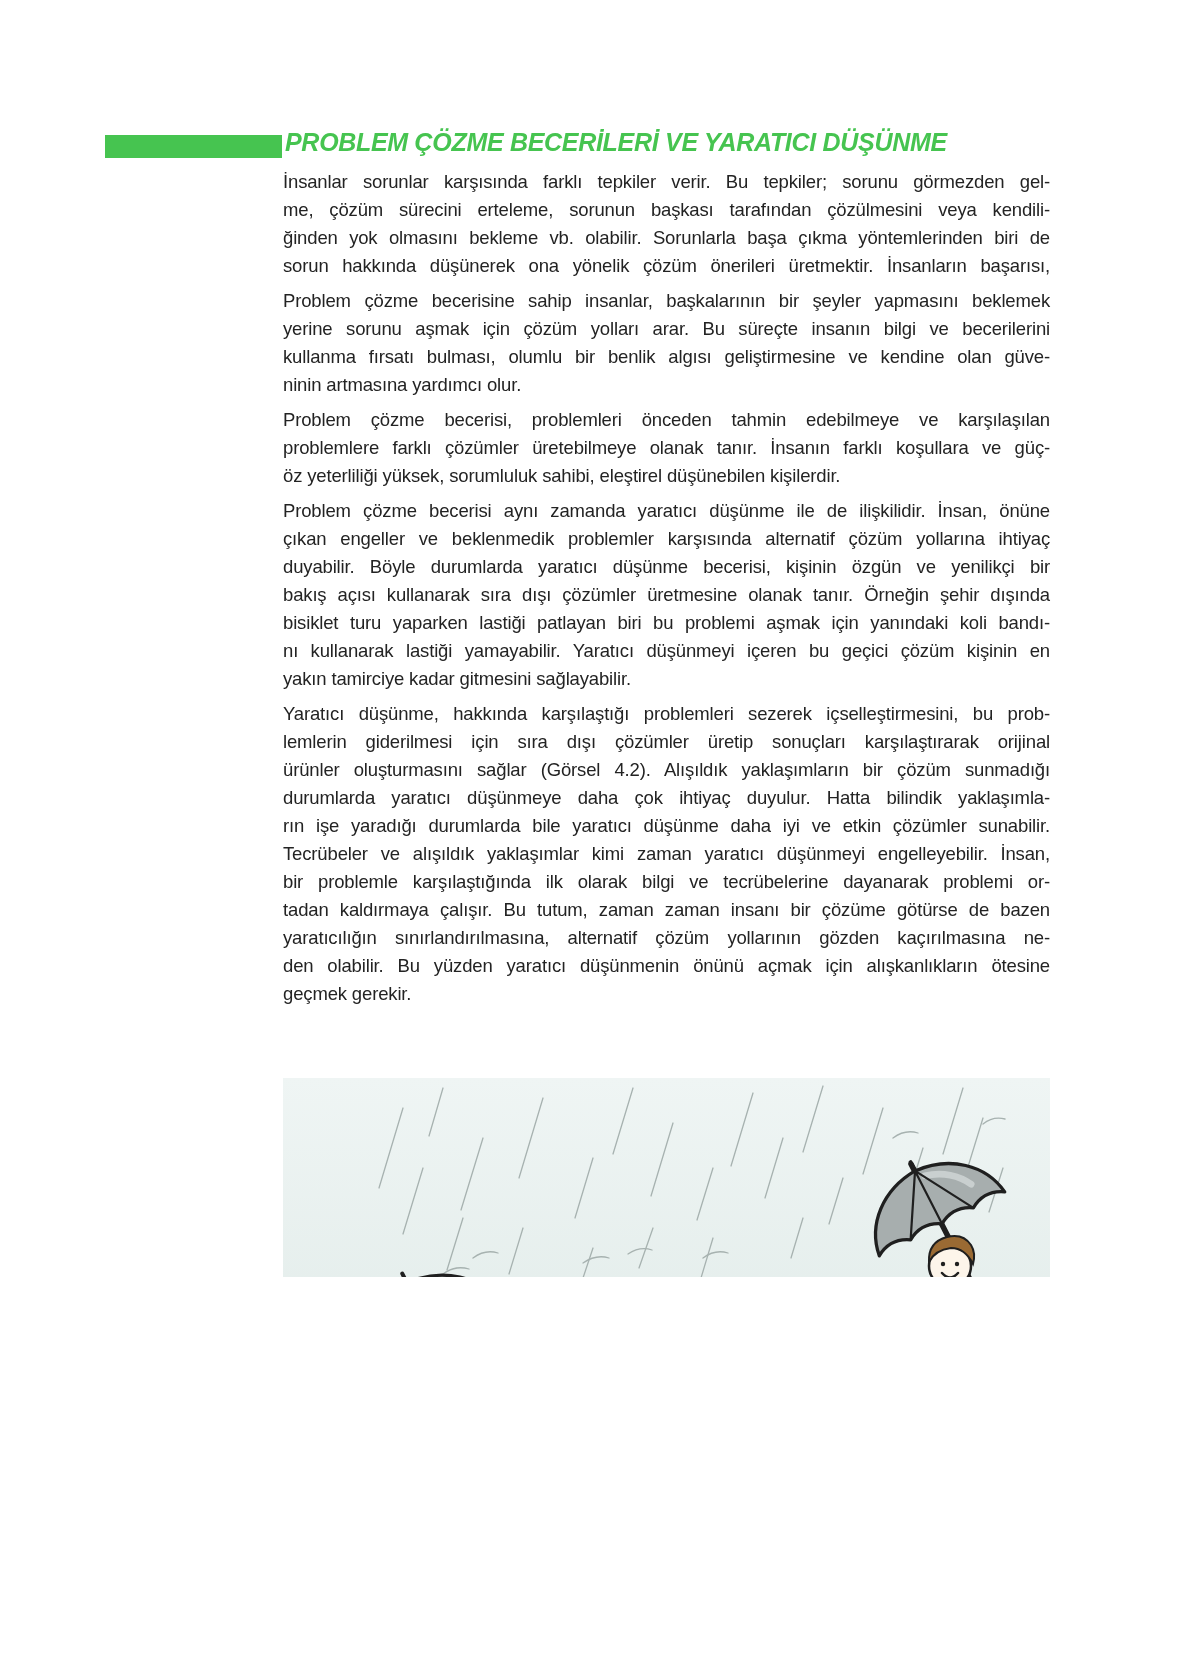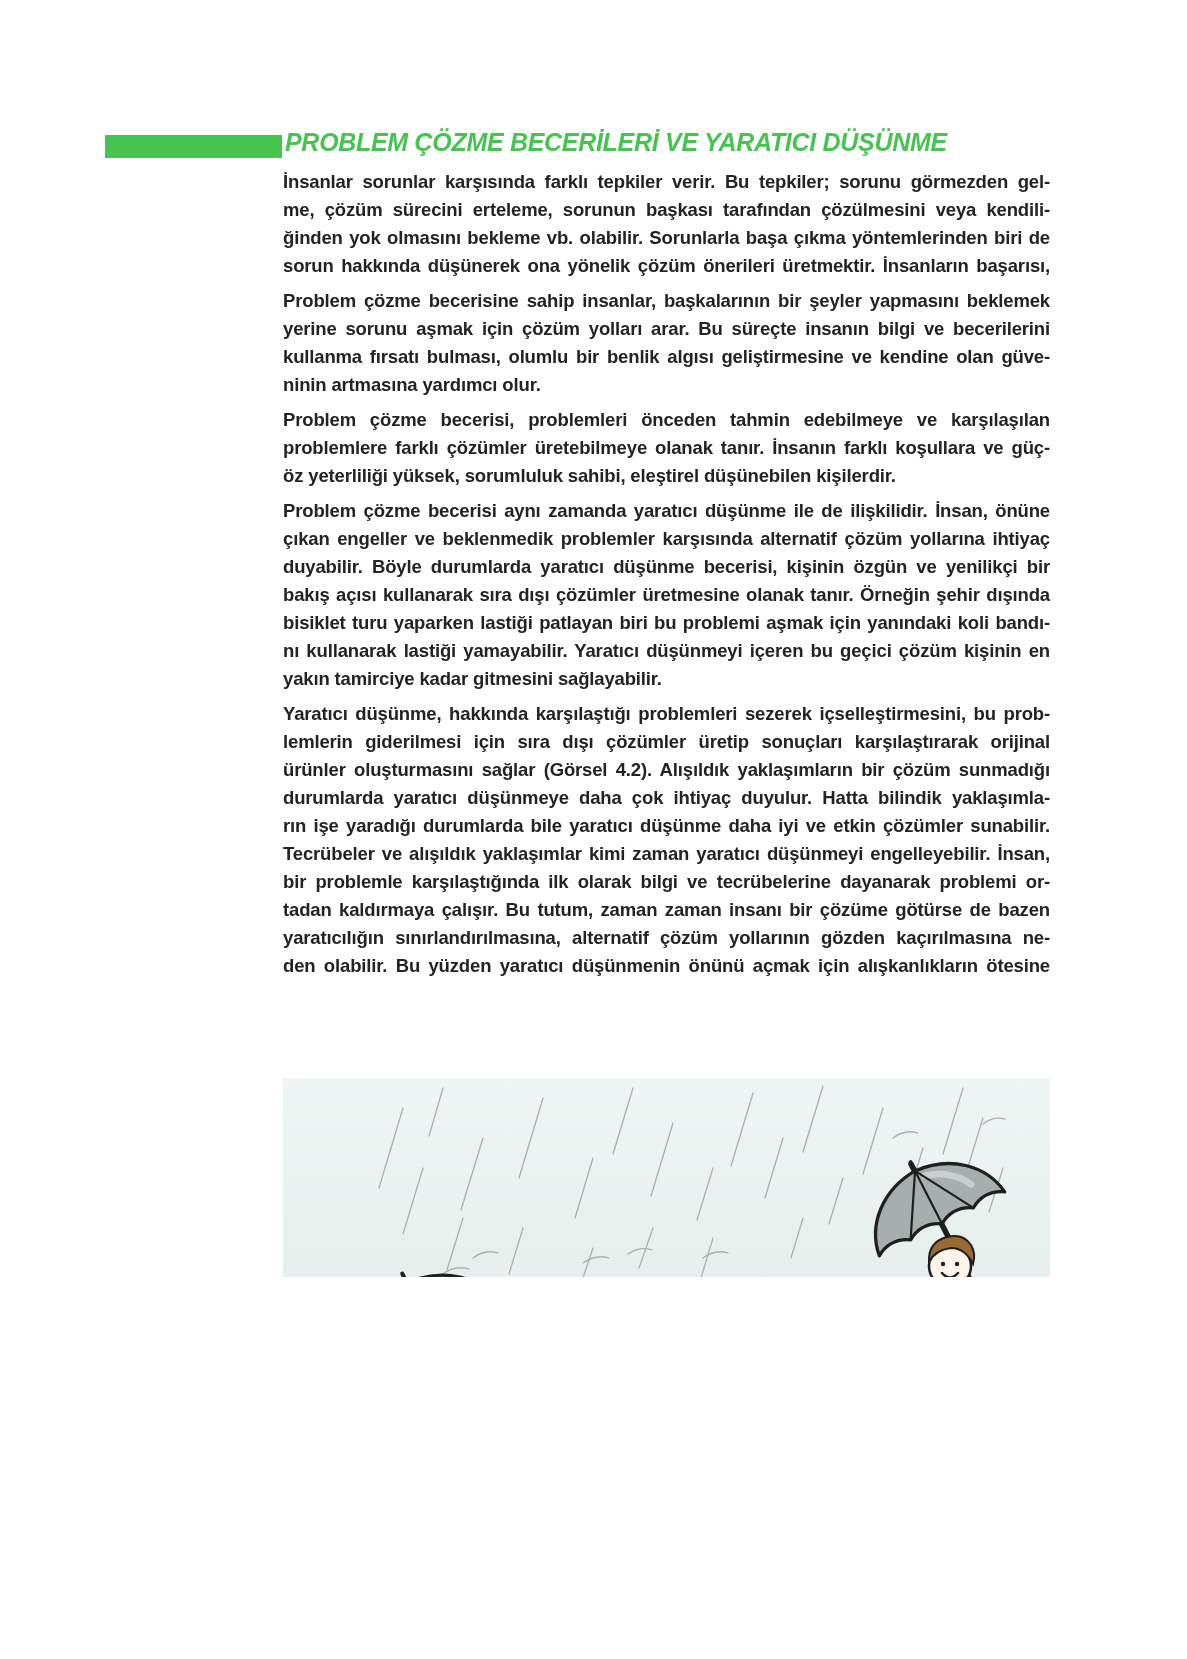--- a/index.html
+++ b/index.html
@@ -20,21 +20,21 @@
     letter-spacing:-0.3px; color:#46c450; white-space:nowrap;
   }
   .body-text {
     position:absolute; left:283px; top:168px; width:767px;
     font-size:18.5px; line-height:28px; letter-spacing:-0.15px;
     color:#232323;
   }
   .para { margin-bottom:7px; }
   .tline {
     text-align:justify; text-align-last:justify; text-justify:inter-word;
-    white-space:normal; height:28px; overflow:visible;font-weight:bold;
+    white-space:normal; height:28px; overflow:visible;
   }
   .tline.last { text-align-last:left; }
   .figure-wrap {
     position:absolute; left:283px; top:1078px; width:767px; height:419px;
   }
   .figure-wrap svg { display:block; }
   .figure-caption {
     position:absolute; left:283px; top:1502px; width:767px;
     text-align:right; font-size:19px; font-style:italic; font-weight:bold;
     color:#2a2e38; letter-spacing:-0.2px;margin-top:35px;
@@ -90,20 +90,21 @@
         <div class="tline">Yaratıcı düşünme, hakkında karşılaştığı problemleri sezerek içselleştirmesini, bu prob-</div>
         <div class="tline">lemlerin giderilmesi için sıra dışı çözümler üretip sonuçları karşılaştırarak orijinal</div>
         <div class="tline">ürünler oluşturmasını sağlar (Görsel 4.2). Alışıldık yaklaşımların bir çözüm sunmadığı</div>
         <div class="tline">durumlarda yaratıcı düşünmeye daha çok ihtiyaç duyulur. Hatta bilindik yaklaşımla-</div>
         <div class="tline">rın işe yaradığı durumlarda bile yaratıcı düşünme daha iyi ve etkin çözümler sunabilir.</div>
         <div class="tline">Tecrübeler ve alışıldık yaklaşımlar kimi zaman yaratıcı düşünmeyi engelleyebilir. İnsan,</div>
         <div class="tline">bir problemle karşılaştığında ilk olarak bilgi ve tecrübelerine dayanarak problemi or-</div>
         <div class="tline">tadan kaldırmaya çalışır. Bu tutum, zaman zaman insanı bir çözüme götürse de bazen</div>
         <div class="tline">yaratıcılığın sınırlandırılmasına, alternatif çözüm yollarının gözden kaçırılmasına ne-</div>
         <div class="tline">den olabilir. Bu yüzden yaratıcı düşünmenin önünü açmak için alışkanlıkların ötesine</div>
+        <div class="tline last">geçmek gerekir.</div>
       </div>
     </div>
 
   <div class="figure-wrap" role="img" aria-label="Yağmurda suda üzgün şemsiyeli üç kişi ve ters çevrilmiş şemsiyenin içinde yüzen mutlu bir adam">
     <svg width="767" height="419" viewBox="0 0 767 419" xmlns="http://www.w3.org/2000/svg">
       <defs>
         <linearGradient id="sky" x1="0" y1="0" x2="0" y2="1">
           <stop offset="0" stop-color="#eff5f4"></stop>
           <stop offset="0.55" stop-color="#e5eeec"></stop>
           <stop offset="1" stop-color="#e1ebe9"></stop>

